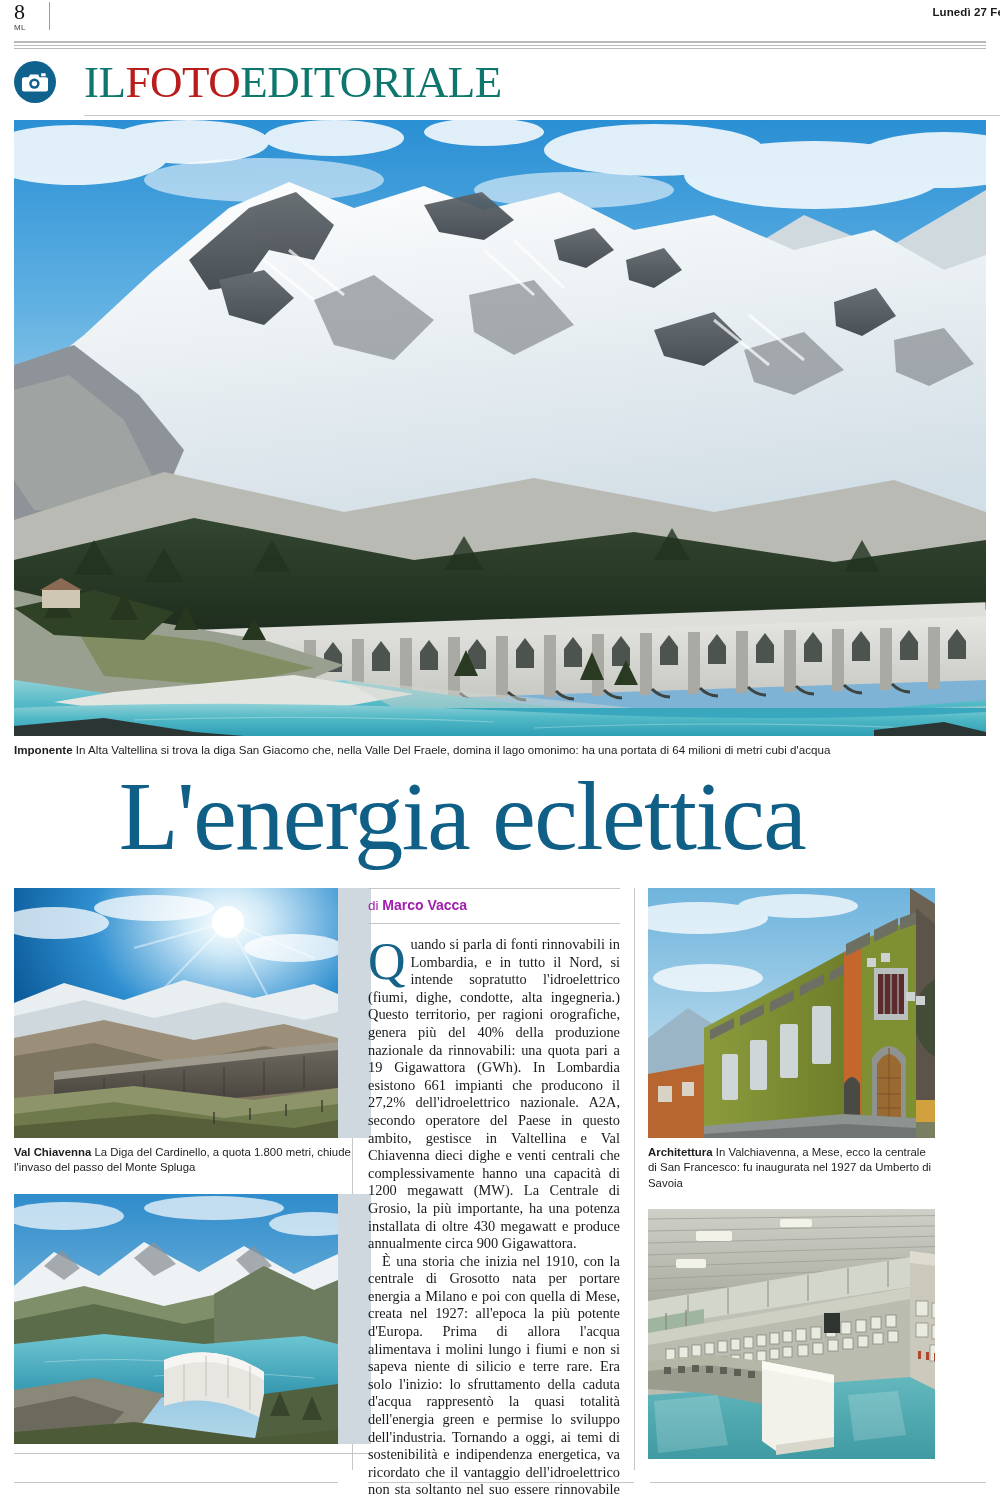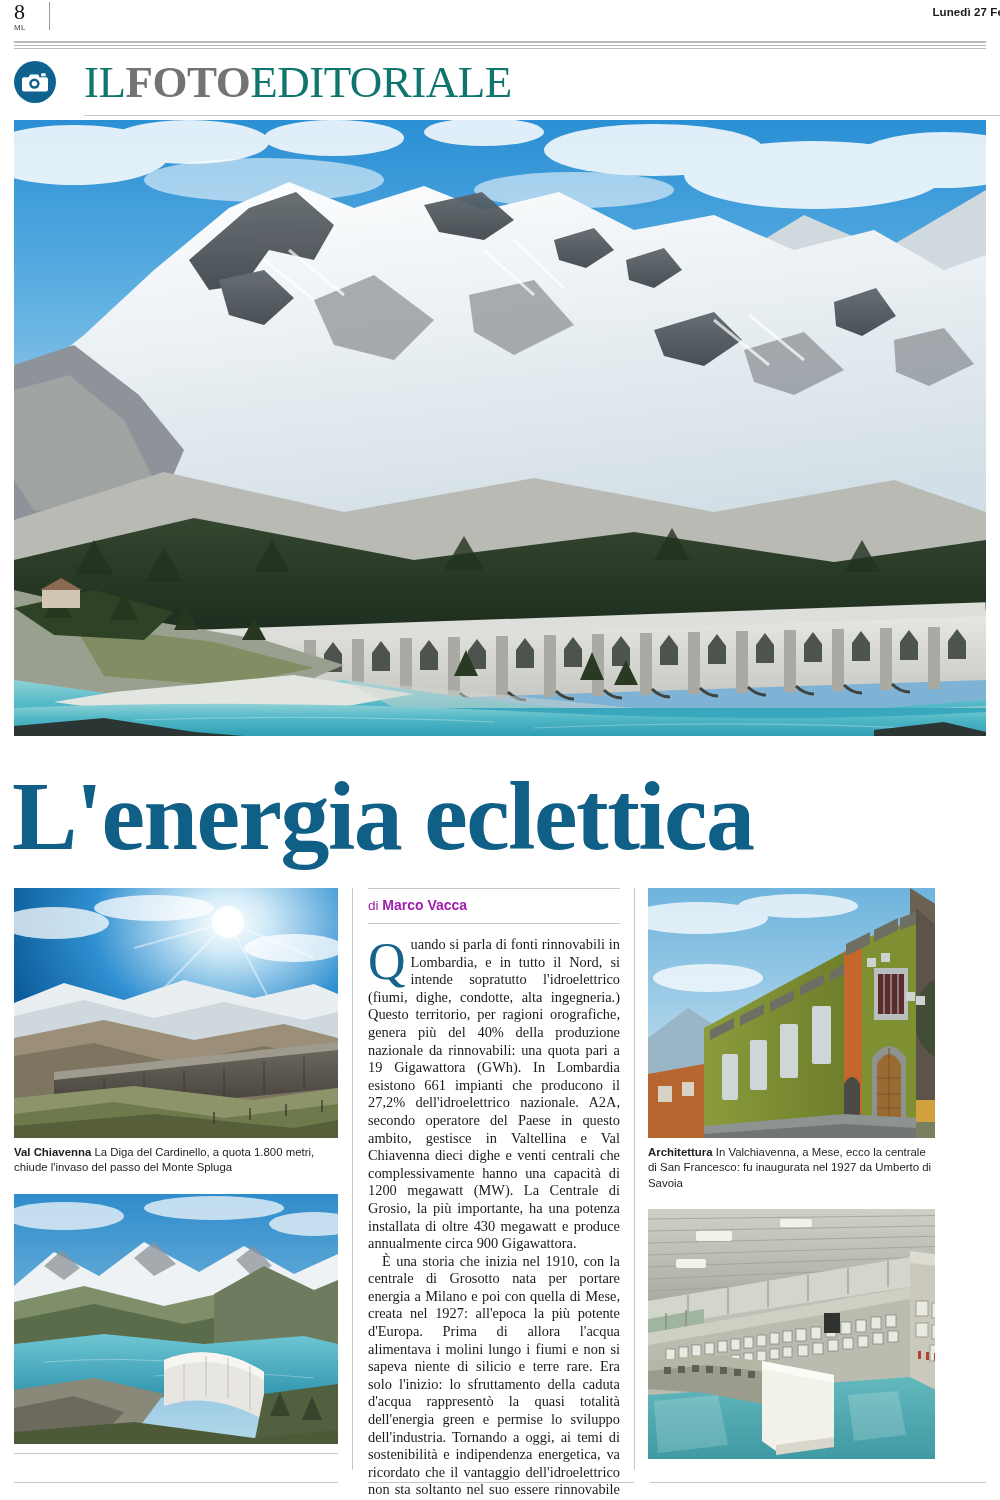--- a/index.html
+++ b/index.html
@@ -26,43 +26,43 @@
   .tr3{height:1.2px;margin-top:2px;}
 
   
   .sectionbar{position:absolute;left:14px;top:58px;width:972px;height:52px;}
   .cam-badge{position:absolute;left:0;top:3px;width:42px;height:42px;border-radius:50%;
     background:#0f628d;display:flex;align-items:center;justify-content:center;}
   .cam-badge svg{display:block;}
   .logo-text{position:absolute;left:70px;top:-4px;font-family:"Liberation Serif",serif;
     font-size:45px;line-height:56px;letter-spacing:-0.5px;font-weight:400;white-space:nowrap;}
   .logo-blue{color:#0f766e;}
-  .logo-grey{color:#737373;font-weight:bold;}
+  .logo-grey{color:#b91c1c;}
   .logo-underline{position:absolute;left:70px;top:57px;width:916px;height:1.3px;background:#c9c9c9;}
 
   
   .hero{position:absolute;left:14px;top:120px;width:972px;height:616px;overflow:hidden;background:#7fb3d5;}
   .hero svg{display:block;}
 
   .hero-caption{position:absolute;left:14px;top:742px;width:972px;
     font-family:"Liberation Sans",sans-serif;font-size:11.6px;line-height:15px;color:#1d1d1d;}
   .hero-caption b{font-weight:bold;}
 
   
   .headline{position:absolute;left:12px;top:762px;width:900px;
-    font-family:"Liberation Serif",serif;font-weight:700;font-size:98px;line-height:108px;
-    color:#0f5f86;letter-spacing:-1.5px;white-space:nowrap;}
+    font-family:"Liberation Serif",serif;font-weight:400;font-size:98px;line-height:108px;
+    color:#0f5f86;letter-spacing:-1.5px;white-space:nowrap;text-align:center;}
 
   
   .colrule{position:absolute;background:#c6c6c6;width:1px;}
   .rule-left{left:352px;top:888px;height:582px;}
   .rule-right{left:634px;top:888px;height:582px;}
 
   
-  .lcol{position:absolute;left:14px;top:888px;width:324px;}
+  .lcol{position:absolute;left:14px;top:888px;width:357px;}
   .photo-box{position:relative;overflow:hidden;background:#cfd8de;}
   .photo-box svg{display:block;}
   .cap{font-family:"Liberation Sans",sans-serif;font-size:11.4px;line-height:15.4px;color:#1d1d1d;margin-top:7px;}
   .cap b{font-weight:bold;}
 
   .cap-rule{height:1px;background:#c6c6c6;margin-top:9px;}
 
   
   .ccol{position:absolute;left:368px;top:888px;width:252px;}
   .byline{font-family:"Liberation Sans",sans-serif;font-size:13.5px;color:#a21caf;line-height:18px;}
@@ -289,20 +289,23 @@
       <g stroke="#ffffff" stroke-width="1.2" opacity=".28" fill="none">
         <path d="M120 600 Q300 594 480 602"></path>
         <path d="M520 608 Q700 600 900 608"></path>
       </g>
 
       <path d="M0 606 L90 598 L180 612 L230 616 L0 616 Z" fill="#2b3533"></path>
       <path d="M860 610 L930 602 L972 612 L972 616 L860 616 Z" fill="#2b3533"></path>
     </svg>
   </div>
 
+  <div class="hero-caption">
+    <b>Imponente</b><span> In Alta Valtellina si trova la diga San Giacomo che, nella Valle Del Fraele, domina il lago omonimo: ha una portata di 64 milioni di metri cubi d'acqua</span>
+  </div>
 
   <div class="headline">L'energia eclettica</div>
 
   <div class="colrule rule-left"></div>
   <div class="colrule rule-right"></div>
 
   <div class="lcol">
 
     <div class="photo-box">
       <svg width="324" height="250" viewBox="0 0 324 250" aria-hidden="true">

